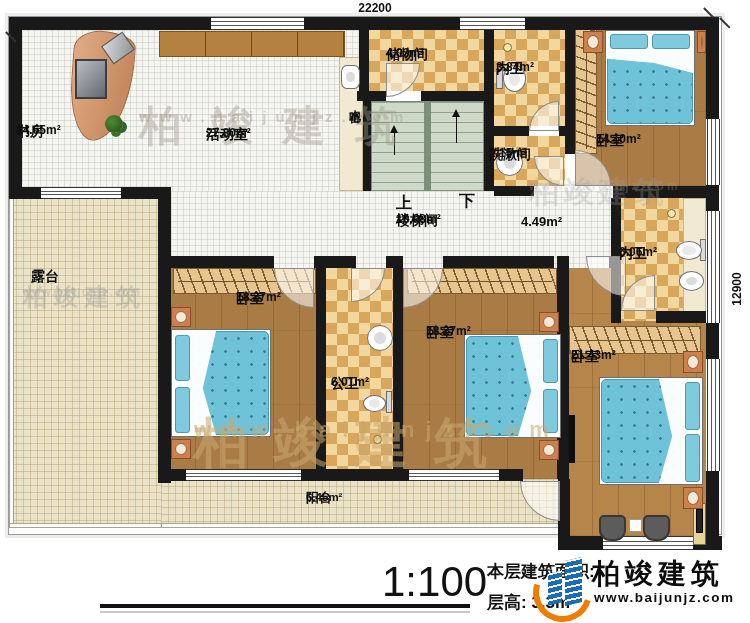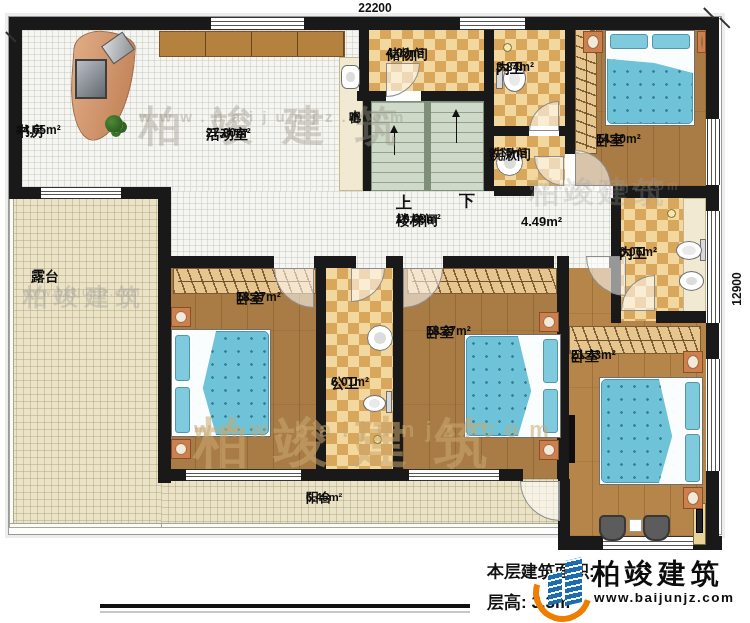--- a/index.html
+++ b/index.html
@@ -340,20 +340,21 @@
       <div class="a">21.43m²</div>
     </div>
     <div class="rl" style="left:297px;top:474px;width:70px;">
       <div class="n" style="font-size:13px;">阳台</div>
       <div class="a" style="font-size:11.5px;">6.45m²</div>
     </div>
   </div>
 
   <div id="title-line1"></div>
   <div id="title-line2"></div>
+  <div id="scale">1:100</div>
   <div id="area-note">本层建筑面积:</div>
   <div id="floor-height">层高: 3.3m</div>
 
   <div id="logo">
     <div class="mark">
       <div class="swoosh"></div>
       <div class="t1"></div>
       <div class="t2"></div>
     </div>
     <div class="nm">柏竣建筑</div>

